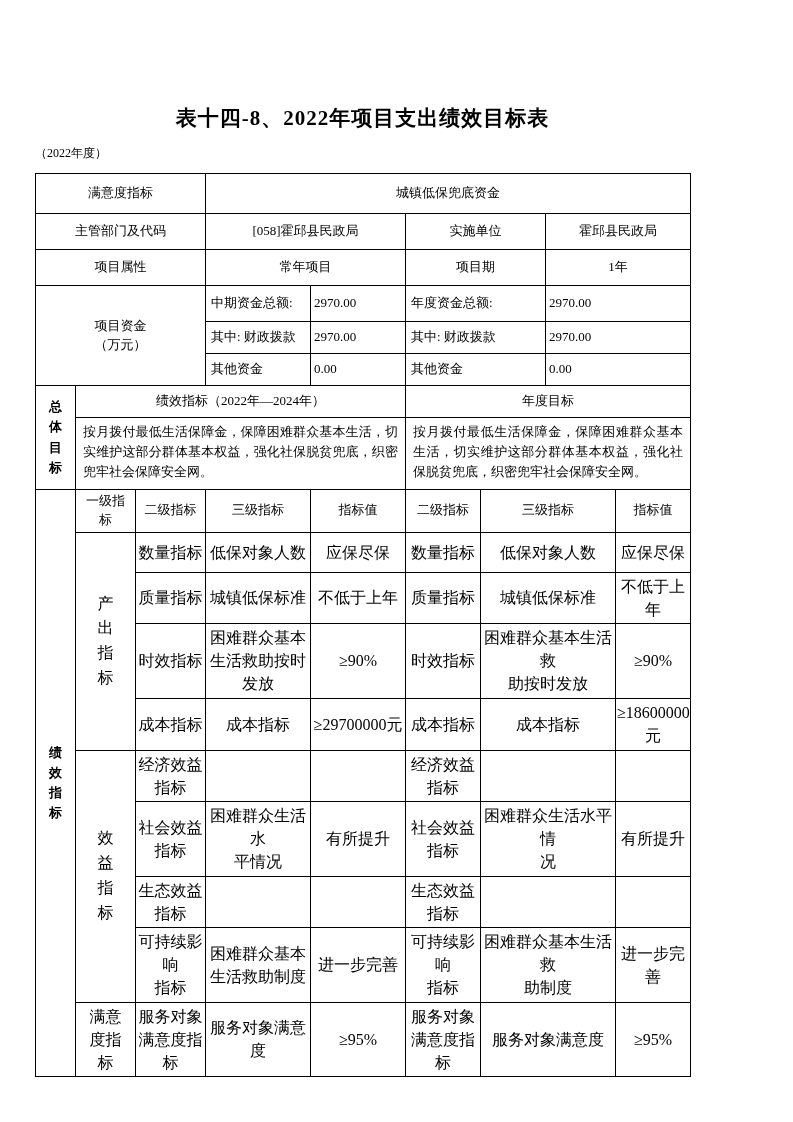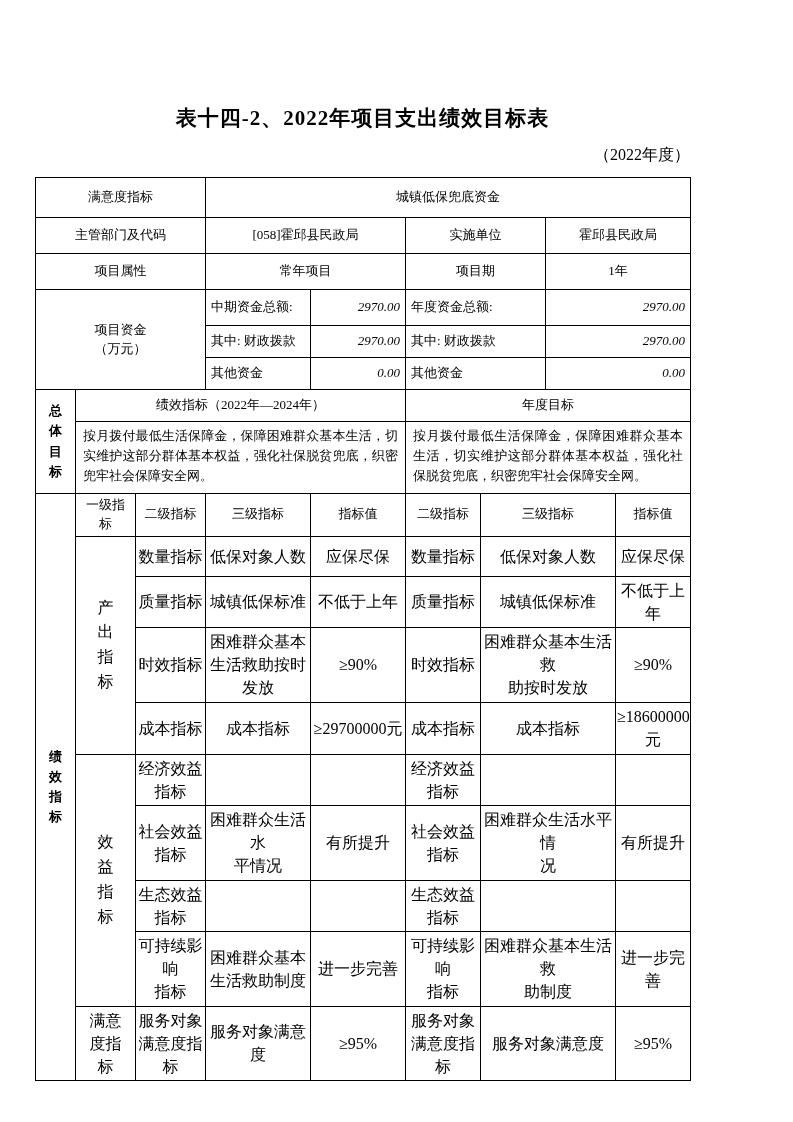--- a/index.html
+++ b/index.html
@@ -8,53 +8,53 @@
     width:793px; height:1122px;
     font-family:"Liberation Serif","DejaVu Serif",serif;
     color:#000;
   }
   .page { position:relative; width:793px; height:1122px; background:#fff; overflow:hidden; }
   .doc  { position:absolute; left:35px; top:0; width:655px; }
   .title {
     margin-top:104px; text-align:center;
     font-size:21px; font-weight:bold; letter-spacing:1px;
   }
-  .subtitle { margin-top:13px; text-align:right; font-size:16px; }
+  .subtitle { margin-top:13px; text-align:left; font-size:12px; }
   table.main {
     border-collapse:collapse; table-layout:fixed;
     width:655px; margin-top:11px;
   }
   td {
     border:1px solid #000;
     text-align:center; vertical-align:middle;
     font-size:13px; line-height:1.45;
     padding:2px 3px;
     white-space:pre-line;
     overflow:hidden;
   }
   td.al  { text-align:left;  padding-left:5px; }
-  td.ar  { text-align:right; padding-right:5px;font-style:italic; }
+  td.ar  { text-align:left; padding-right:5px; }
   td.just{ text-align:justify; padding:4px 7px; line-height:1.55; vertical-align:top; }
   td.colL1 { padding-left:8px; padding-right:8px;margin-top:16px; }
   td.bold  { font-weight:bold; }
   tr.perf td { font-size:16px; padding:2px 1px; }
   tr.perf td.colL1 { padding-left:8px; padding-right:8px; }
   .vtext {
     display:inline-block; width:1.15em;
     word-break:break-all; line-height:1.55;
     vertical-align:middle;
   }
 </style>
 </head>
 <body>
 
 <div class="page">
   <div class="doc">
 
-    <div class="title">表十四-2、2022年项目支出绩效目标表</div>
+    <div class="title">表十四-8、2022年项目支出绩效目标表</div>
     <div class="subtitle">（2022年度）</div>
 
     <table class="main">
       <colgroup>
         <col style="width:40px">
           <col style="width:60px">
           <col style="width:70px">
         <col style="width:105px">
           <col style="width:95px">
           <col style="width:75px">

